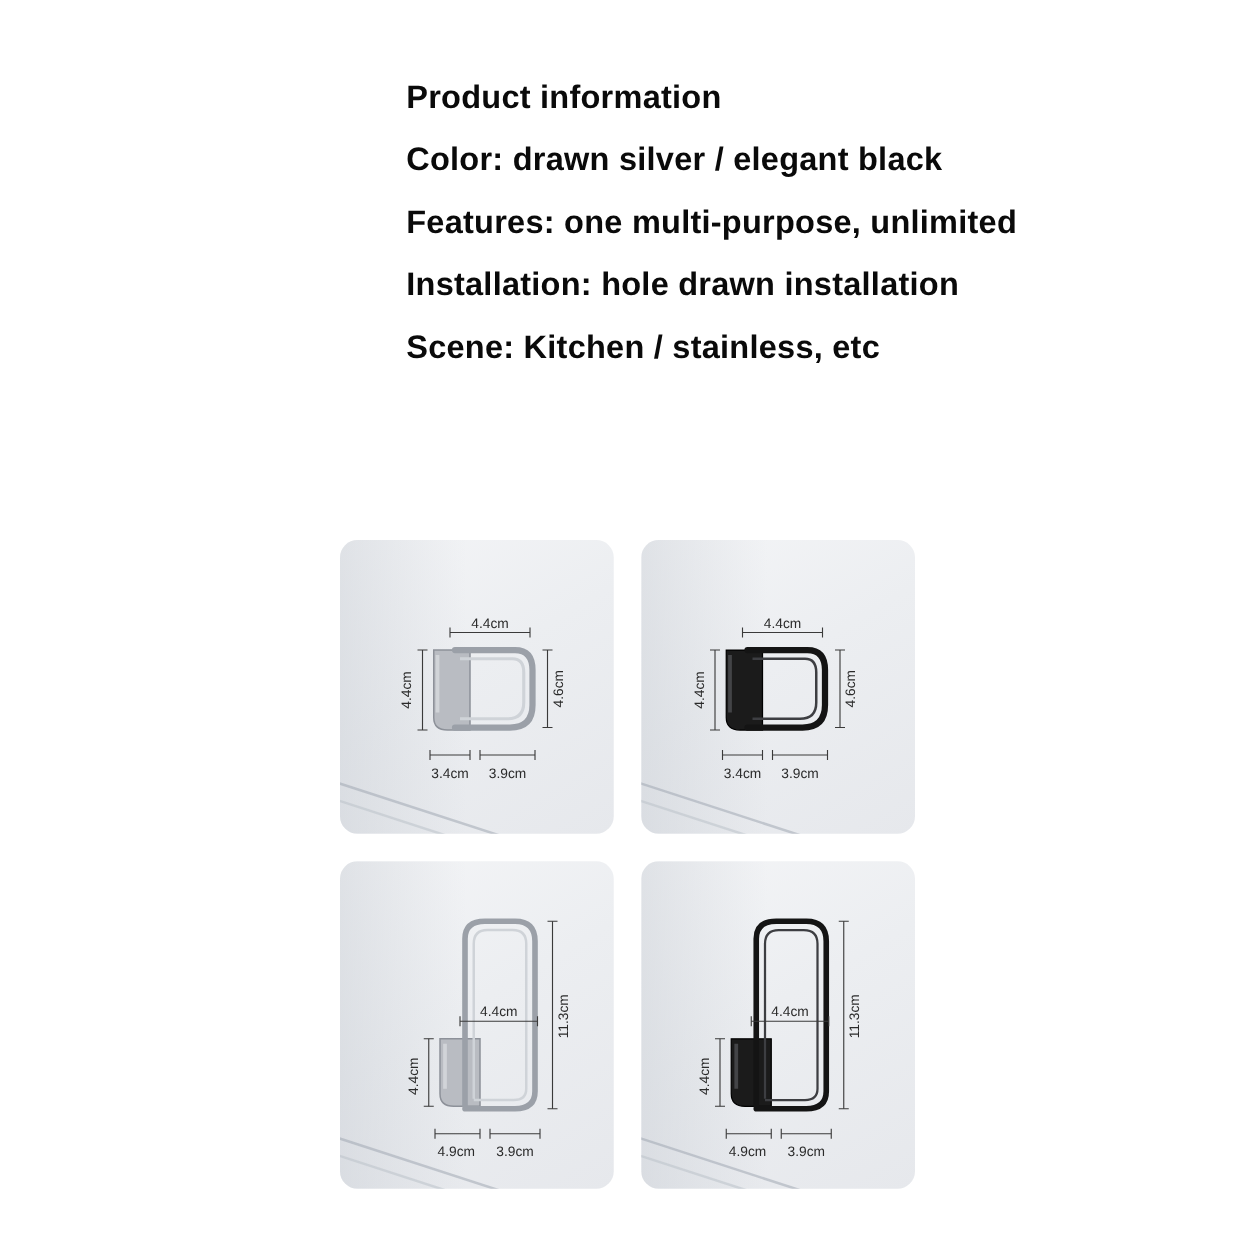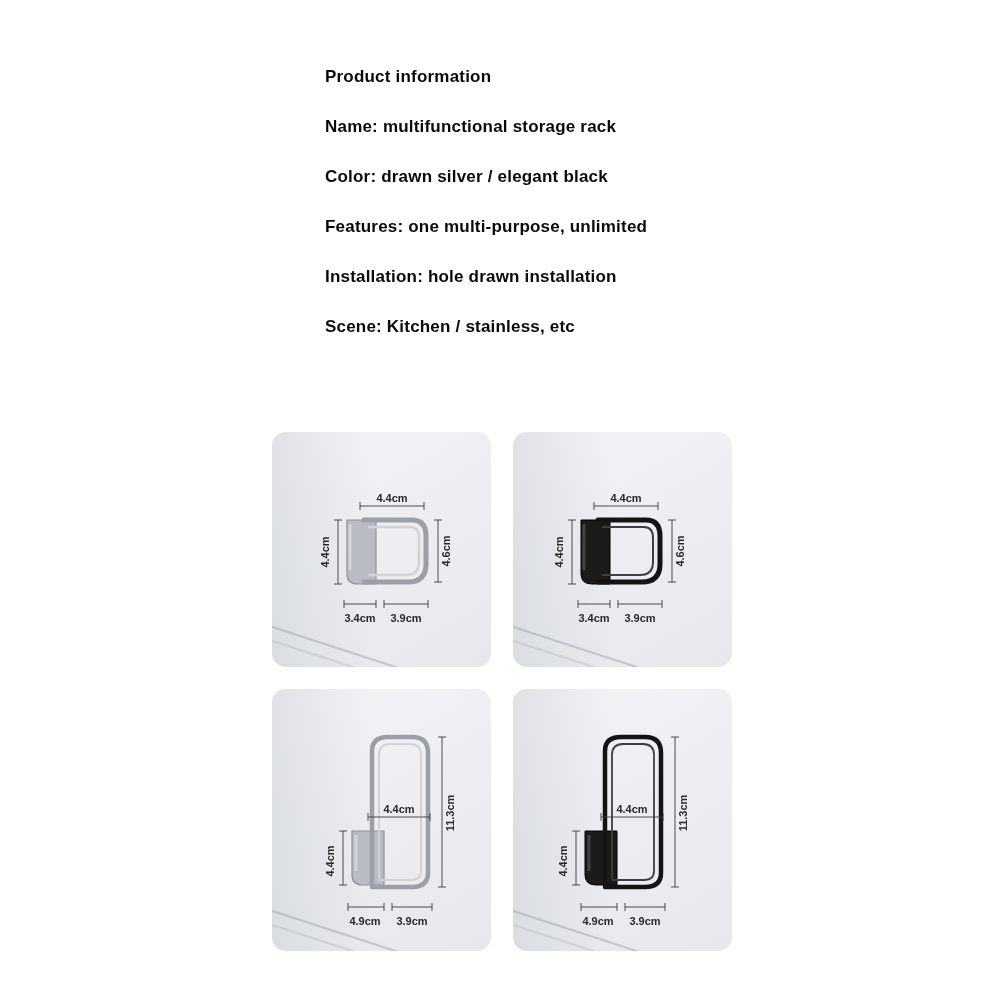--- a/index.html
+++ b/index.html
@@ -17,21 +17,21 @@
   }
 
   
   .info-block {
     position: absolute;
     left: 325px;
     top: 52px;
     width: 640px;
   }
   .info-line {
-    font-size: 17px;
+    font-size: 26px;
     font-weight: bold;
     letter-spacing: 0.2px;
     line-height: 50px;
     white-space: nowrap;
     color: #0a0a0a;
   }
 
   
   .grid {
     position: absolute;
@@ -44,21 +44,20 @@
     gap: 22px;
     margin-bottom: 22px;
   }
   .photo {
     position: relative;
     width: 219px;
     height: 235px;
     border-radius: 14px;
     overflow: hidden;
     background: linear-gradient(150deg, #f4f5f7 0%, #eceef1 45%, #e6e8ec 100%);
-    font-weight: bold;
   }
   .photo.tall {
     height: 262px;
   }
   .counter-edge {
     position: absolute;
     left: -10px;
     bottom: 18px;
     width: 150px;
     height: 2px;
@@ -92,21 +91,20 @@
     font-family: "Liberation Sans", sans-serif;
     font-size: 11px;
     fill: #2a2a2a;
   }
 </style>
 </head>
 <body>
 
 <div class="info-block">
   <div class="info-line">Product information</div>
-  <div class="info-line">Name: multifunctional storage rack</div>
   <div class="info-line">Color: drawn silver / elegant black</div>
   <div class="info-line">Features: one multi-purpose, unlimited</div>
   <div class="info-line">Installation: hole drawn installation</div>
   <div class="info-line">Scene: Kitchen / stainless, etc</div>
 </div>
 
 <div class="grid">
 
   <div class="grid-row">
 

